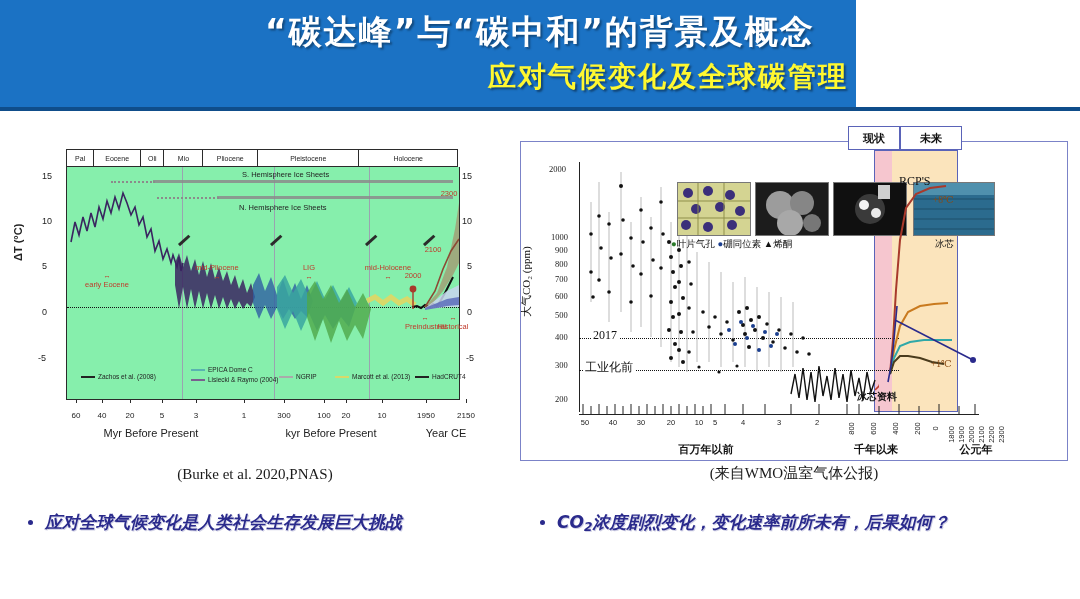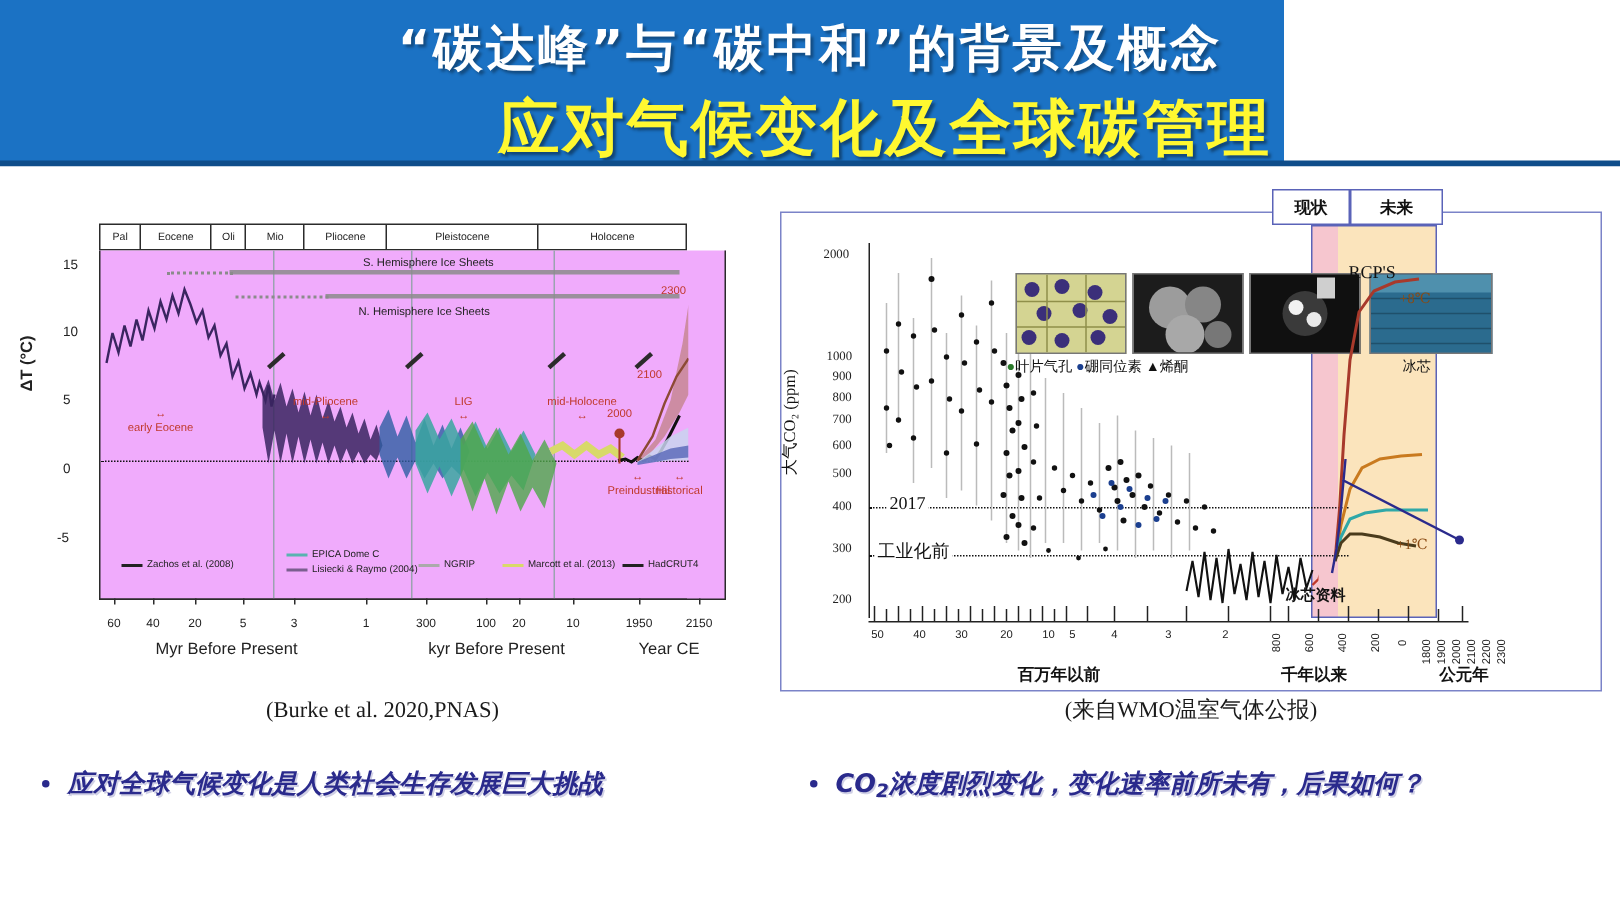--- a/index.html
+++ b/index.html
@@ -18,21 +18,21 @@
     position:absolute;left:0;top:107px;width:1080px;height:4px;background:#0f4d8a;
   }
   .title-main{
     position:absolute;left:0;top:10px;width:1080px;text-align:center;
     color:#ffffff;font-size:33px;font-weight:bold;letter-spacing:2px;
     text-shadow:2px 2px 2px rgba(0,0,0,.35);
     font-family:"DejaVu Sans","Liberation Sans",sans-serif;
   }
   .title-sub{
     position:absolute;right:8px;top:58px;
-    color:#fff830;font-size:41px;font-weight:bold;letter-spacing:2px;
+    color:#fff830;font-size:28px;font-weight:bold;letter-spacing:2px;
     text-shadow:2px 2px 2px rgba(0,0,0,.4);
     font-family:"DejaVu Sans","Liberation Sans",sans-serif;
   }
 
   
   .content{position:absolute;left:0;top:111px;width:1080px;height:488px;background:#fff;}
 
   .panel{position:absolute;}
   .panel-left{left:16px;top:30px;width:478px;height:320px;}
   .panel-right{left:520px;top:30px;width:548px;height:320px;}
@@ -54,21 +54,21 @@
   }
   .bullet-l{left:28px;}
   .bullet-r{left:540px;}
   .dot{width:5px;height:5px;background:#2a2a8c;border-radius:50%;flex:0 0 auto;}
   .sub{font-size:.72em;vertical-align:-.25em;}
 
   
   .fig-l{position:relative;width:478px;height:320px;background:#fff;}
   .fig-l .plotbox{
     position:absolute;left:50px;top:26px;width:392px;height:232px;
-    border:1.2px solid #2b2b2b;border-top:none;background:#f0abfc;padding-left:24px;
+    border:1.2px solid #2b2b2b;border-top:none;background:#86efac;
   }
   .epochbar{
     position:absolute;left:50px;top:8px;width:392px;height:18px;
     border:1.2px solid #2b2b2b;display:flex;box-sizing:border-box;
     font-size:7px;color:#222;
   }
   .epochbar div{
     border-right:1px solid #2b2b2b;display:flex;align-items:center;justify-content:center;
     box-sizing:border-box;overflow:hidden;
   }

